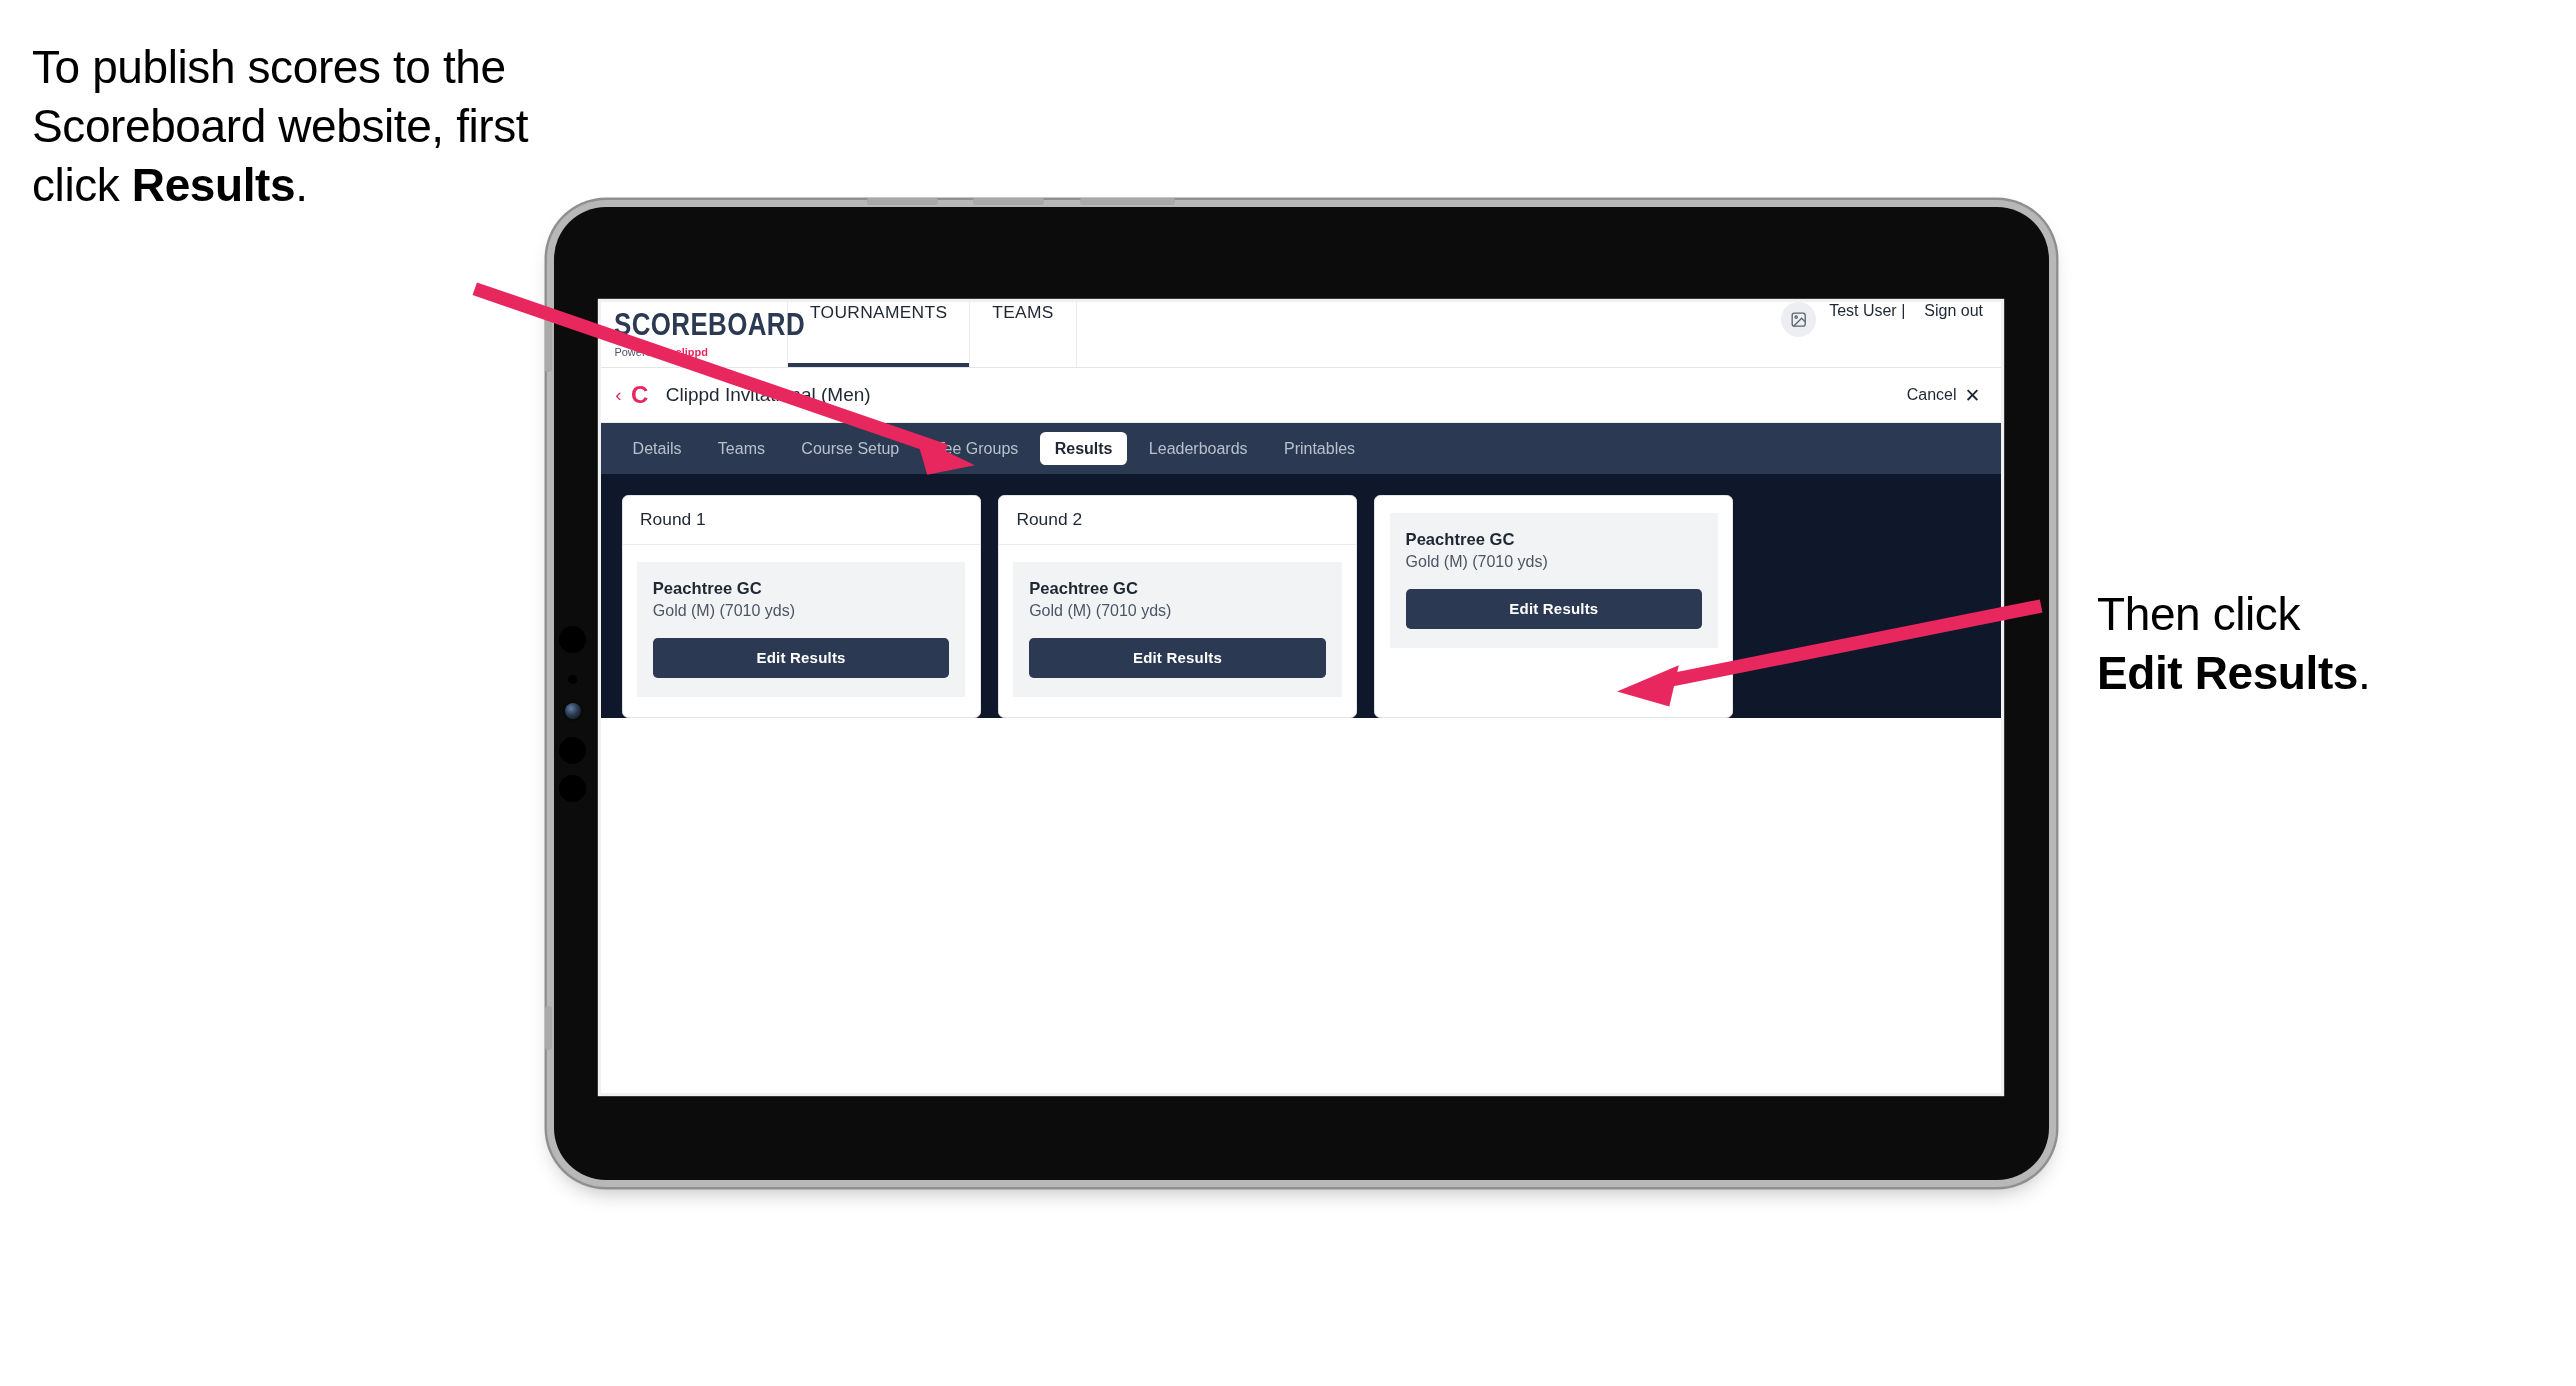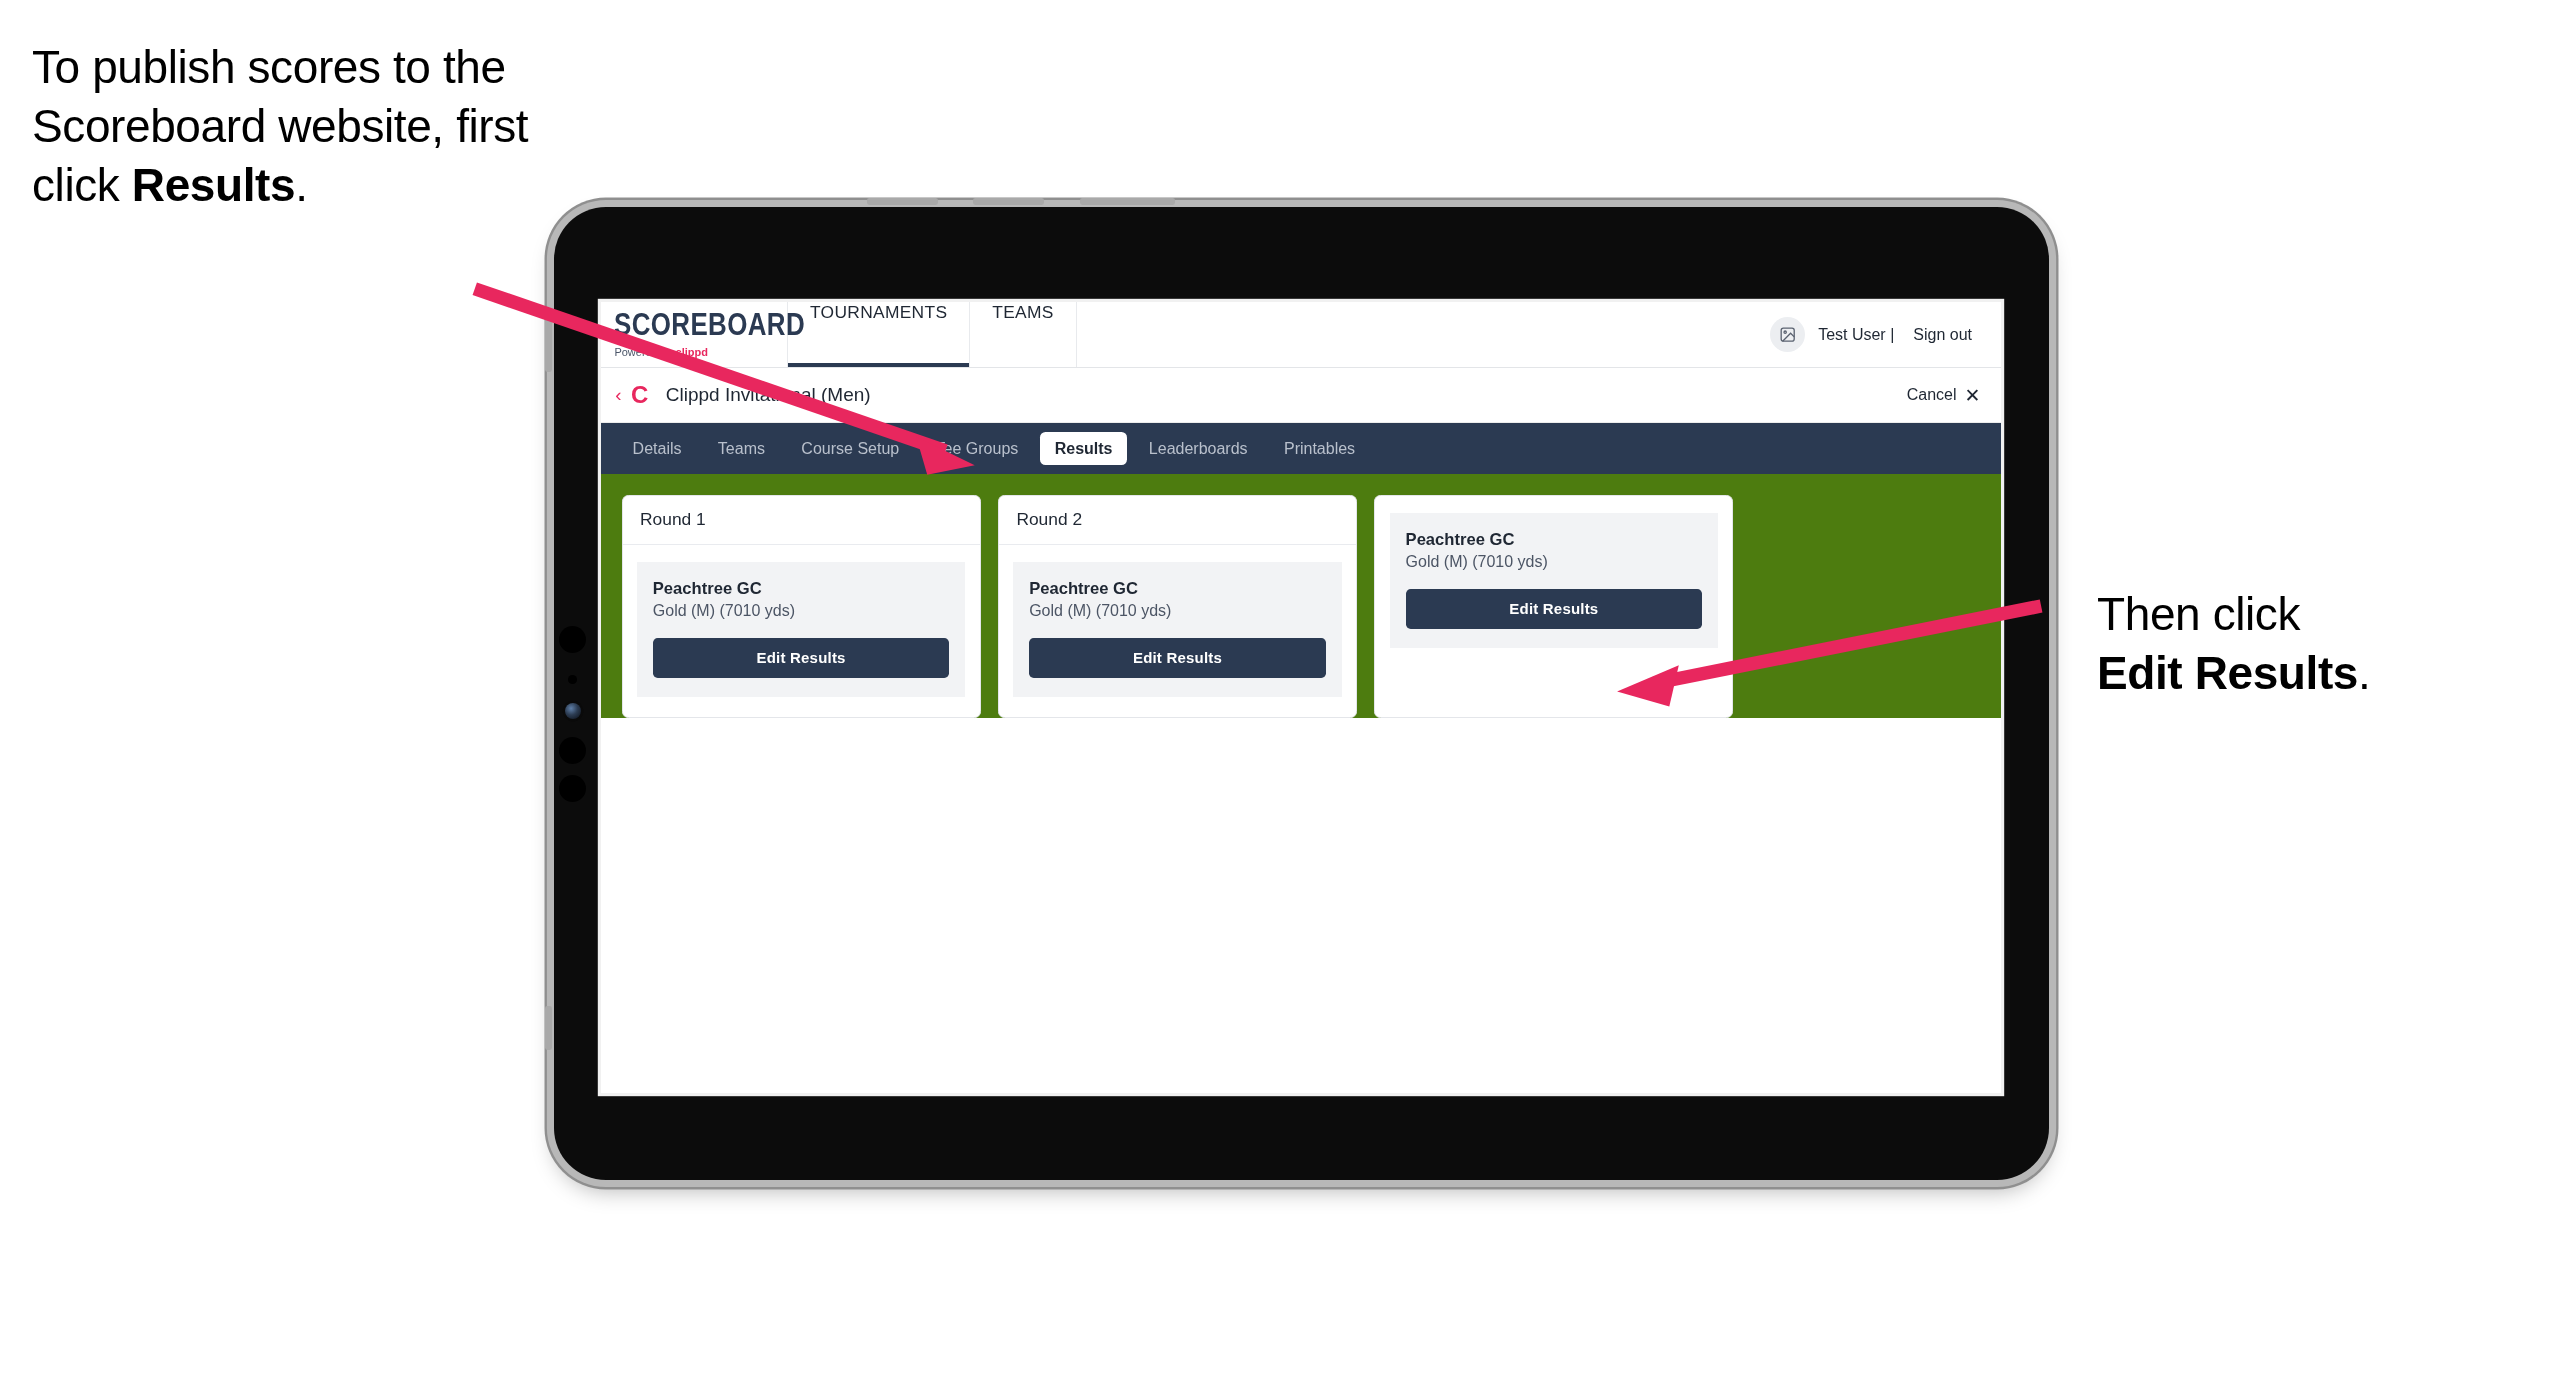--- a/index.html
+++ b/index.html
@@ -146,23 +146,23 @@
   .navtab.active::after {
     content: "";
     position: absolute;
     left: 0; right: 0; bottom: 0;
     height: 4px;
     background: #2b3a52;
   }
   #appbar-spacer { flex: 1; }
   #user-area {
     display: flex;
-    align-items: center;
+    align-items: flex-start;
     gap: 12.7px;
-    padding-right: 29px;
+    padding-right: 18px;
   }
   #avatar {
     width: 35px; height: 35px;
     border-radius: 50%;
     background: #eceef1;
     display: flex; align-items: center; justify-content: center;
   }
   #user-name { font-size: 16px; color: #1f2733; }
   #sign-out { font-size: 16px; color: #1f2733; cursor: pointer; margin-left: 6.3px;}
 
@@ -212,21 +212,21 @@
     background: #ffffff;
     color: #1f2733;
     font-weight: bold;
   }
 
   
   #rounds {
     display: flex;
     gap: 17.4px;
     padding: 20.6px 20.6px 0 20.6px;
-    background: #4d7c0f;
+    background: #0f172a;
   }
   .round-card {
     width: 359px;
     border: 0.8px solid #e4e6ea;
     border-radius: 6.3px;
     background: #ffffff;
     overflow: hidden;
   }
   .round-head {
     height: 49px;

